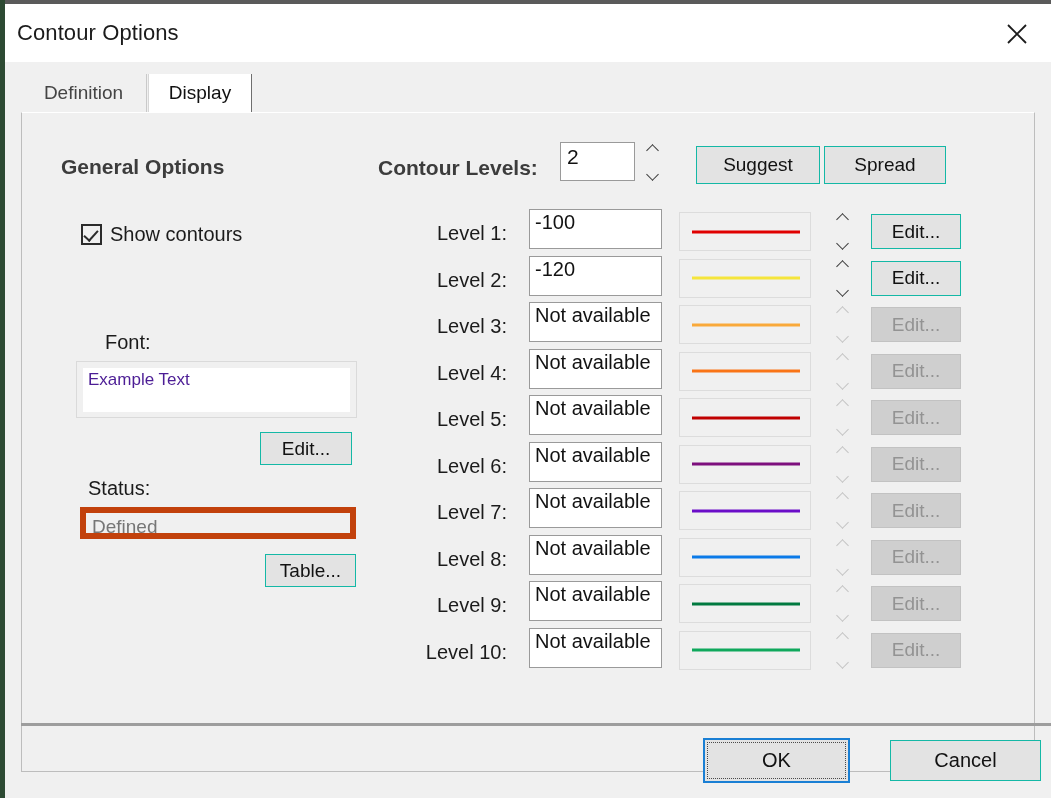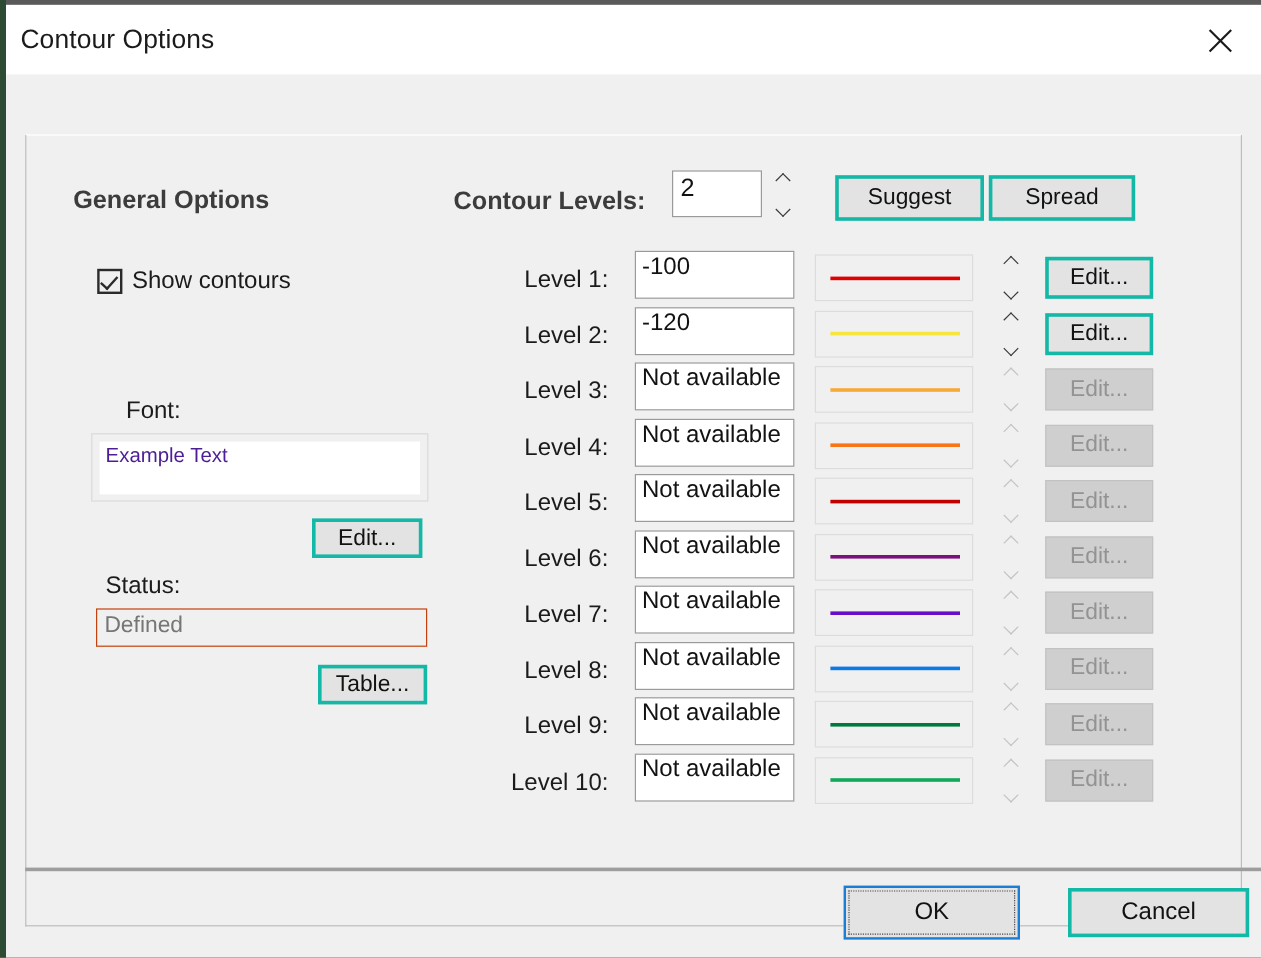--- a/index.html
+++ b/index.html
@@ -154,38 +154,38 @@
   }
 
   #status-label {
     position: absolute; left: 66px; top: 364px;
     font-size: 20px; color: #1b1b1b;
   }
   #status-field {
     position: absolute; left: 58px; top: 394px;
     width: 276px; height: 32px;
     background: #f0f0f0;
-    border: 1px solid #c2410c;
+    border: 6px solid #c2410c;
     box-sizing: border-box;
   }
   #status-value {
     position: absolute; left: 6px; top: 3px;
     font-size: 19px; color: #767676;
     white-space: nowrap;
   }
   #table-button {
     position: absolute; left: 243px; top: 441px;
     width: 91px; height: 33px;
   }
 
   
   .winbtn {
     box-sizing: border-box;
     background: #e3e3e3;
-    border: 3px solid #14b8a6;
+    border: 1px solid #14b8a6;
     display: flex; align-items: center; justify-content: center;
     font-size: 19px;
     color: #121212;
     cursor: pointer;
     white-space: nowrap;
   }
   .winbtn.disabled {
     background: #cfcfcf;
     border: 1px solid #c2c2c2;
     color: #939393;
@@ -331,20 +331,28 @@
   <div id="titlebar">
     <div id="window-title">Contour Options</div>
     <div id="close-button">
       <svg width="26" height="26" viewBox="0 0 26 26" aria-hidden="true">
         <line x1="4" y1="4" x2="22" y2="22" stroke="#1b1b1b" stroke-width="1.8"></line>
         <line x1="22" y1="4" x2="4" y2="22" stroke="#1b1b1b" stroke-width="1.8"></line>
       </svg>
     </div>
   </div>
 
+  <div id="tabstrip">
+    <div class="tab inactive" id="tab-definition">
+      <span>Definition</span>
+    </div>
+    <div class="tab active" id="tab-display">
+      <span>Display</span>
+    </div>
+  </div>
 
   <div id="panel">
     <div id="panel-inner">
 
       <div id="general-options-heading">General Options</div>
 
       <div class="checkrow" id="check-show">
         <span class="checkbox checked"></span>
         <span class="cbl">Show contours</span>
       </div>

